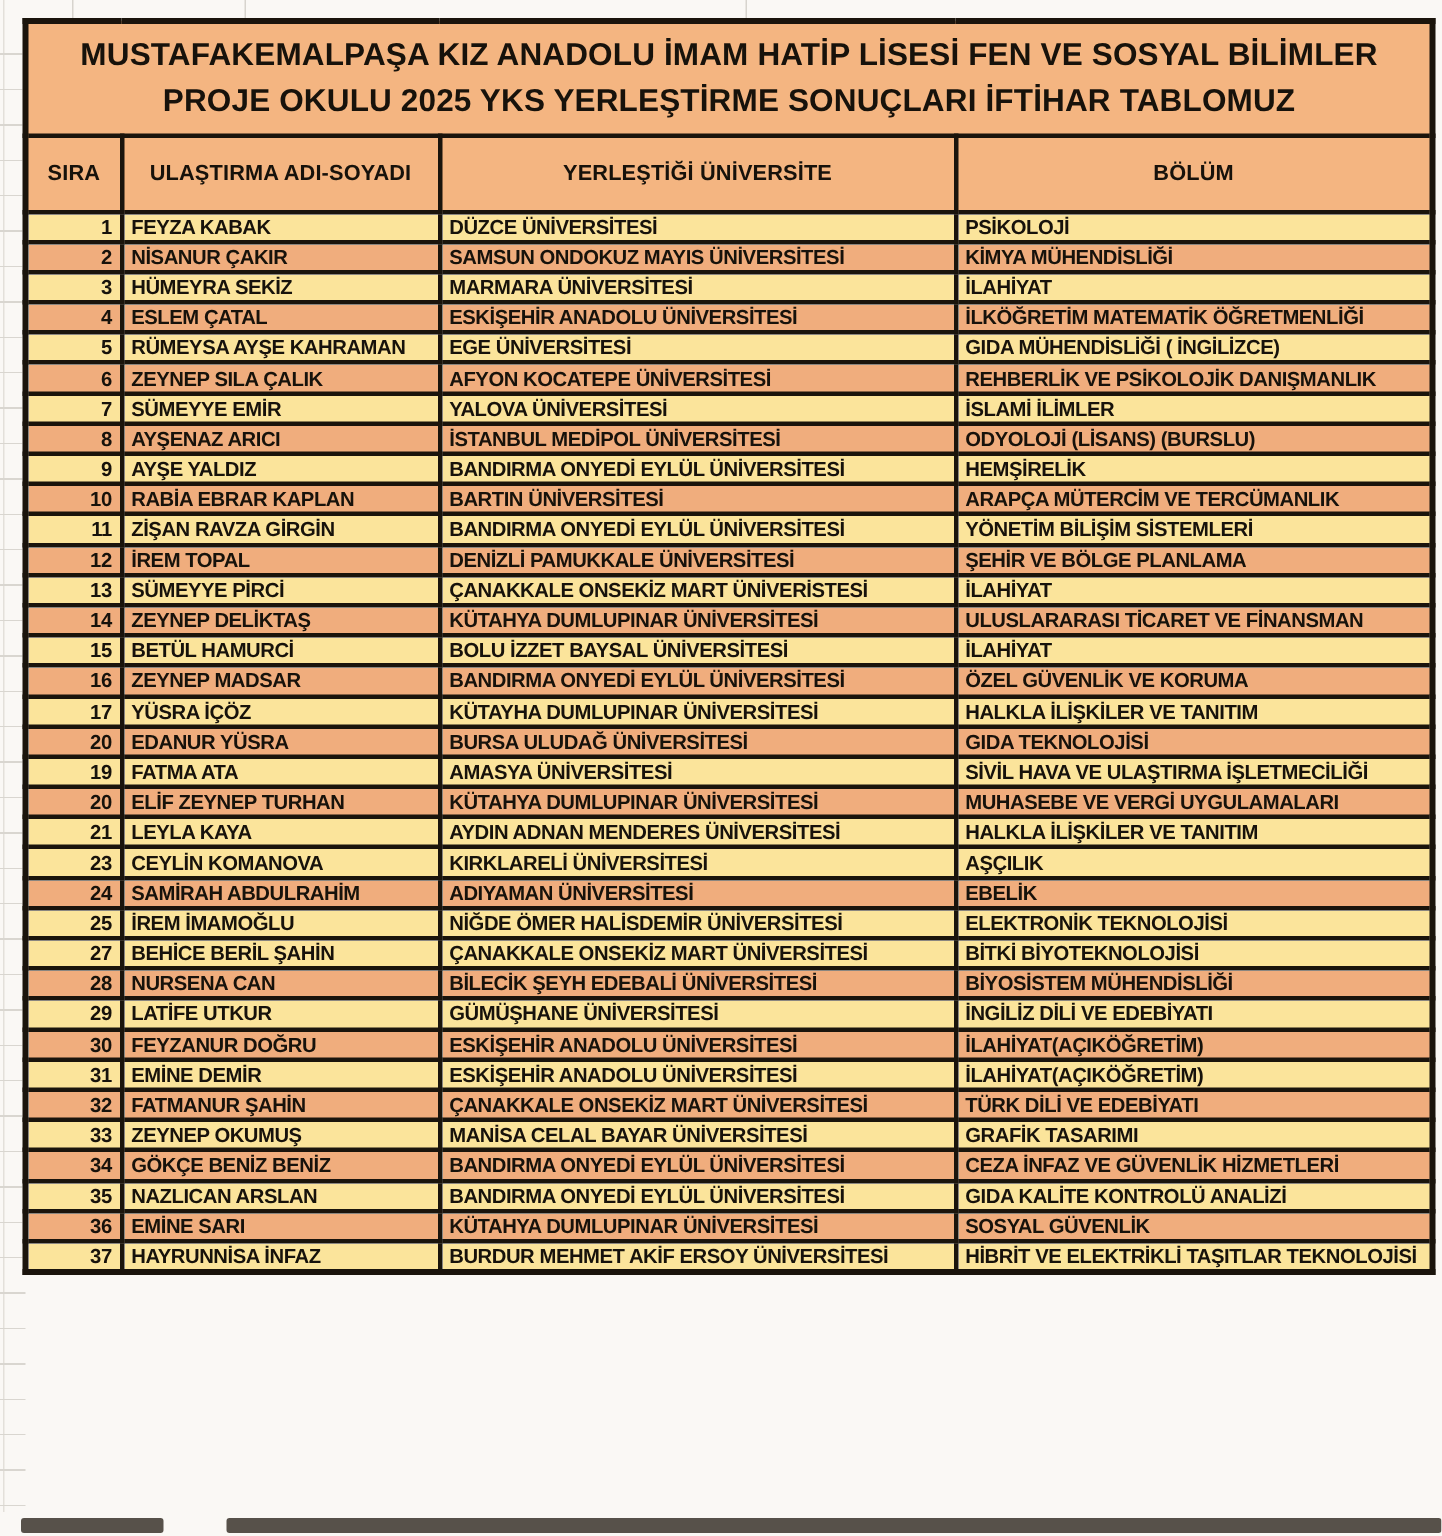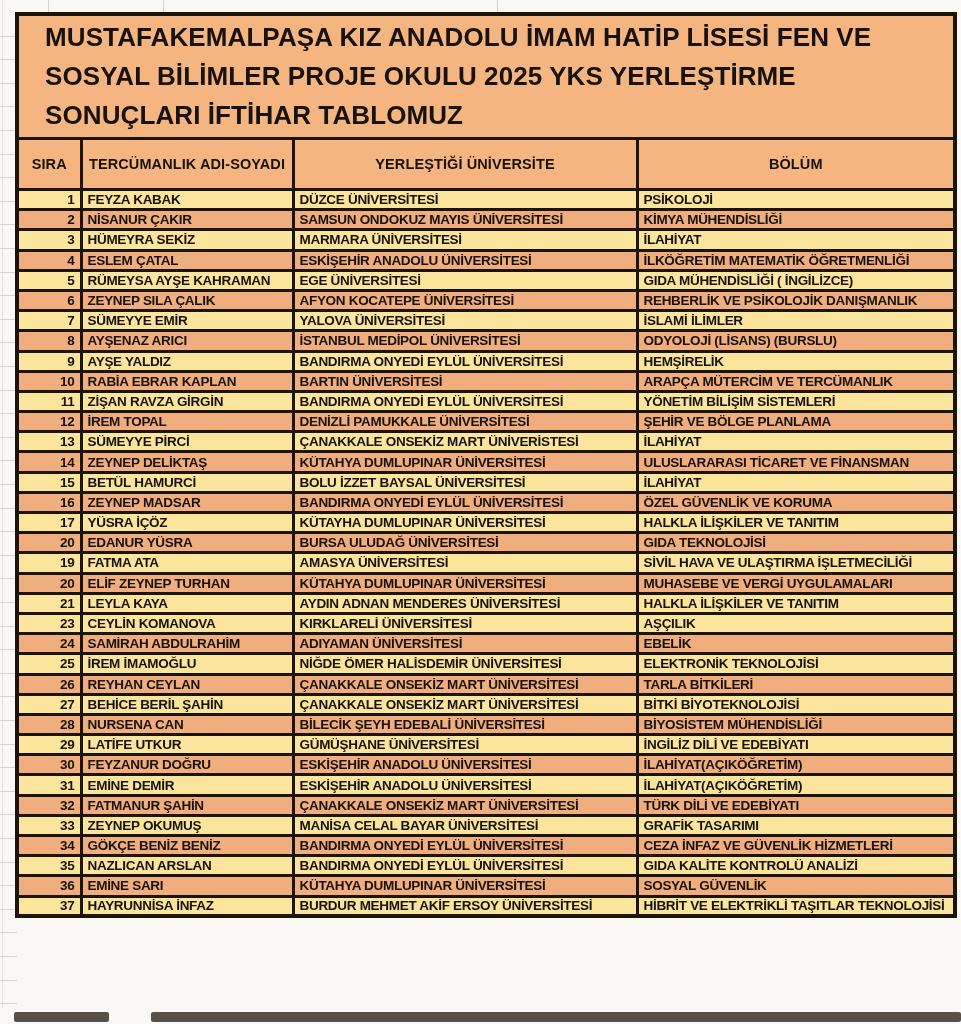--- a/index.html
+++ b/index.html
@@ -29,22 +29,22 @@
     background:#faf8f5;
   }
   table.results, table.results td, table.results th {
     border:3px solid #1a140c;
   }
   table.results { border-width:4px; }
 
   td.title-cell {
     height:76px;
     background:var(--header-orange, #F4B581);
-    vertical-align:middle;
-    font-weight:bold; font-size:26px; line-height:1.5;
+    text-align:center; vertical-align:middle;
+    font-weight:bold; font-size:21px; line-height:1.5;
     letter-spacing:0.1px;
     padding:2px 26px;
   }
   tr.header-row th {
     height:43px;
     background:var(--header-orange, #F4B581);
     font-weight:bold; font-size:14.5px;
     text-align:center; vertical-align:middle;
     letter-spacing:0.1px;
     padding:16px 2px;
@@ -86,21 +86,21 @@
       <col class="col-name">
       <col class="col-univ">
       <col class="col-dept">
   </colgroup>
   <tbody>
     <tr>
       <td class="title-cell" colspan="4">MUSTAFAKEMALPAŞA KIZ ANADOLU İMAM HATİP LİSESİ FEN VE SOSYAL BİLİMLER PROJE OKULU 2025 YKS YERLEŞTİRME SONUÇLARI İFTİHAR TABLOMUZ</td>
     </tr>
     <tr class="header-row">
       <th>SIRA</th>
-      <th>TERCÜMANLIK ADI-SOYADI</th>
+      <th>ULAŞTIRMA ADI-SOYADI</th>
       <th>YERLEŞTİĞİ  ÜNİVERSİTE</th>
       <th>BÖLÜM</th>
     </tr>
 
   <tr class="data-row odd">
     <td class="c-no">1</td>
     <td class="c-name">FEYZA KABAK</td>
     <td class="c-univ">DÜZCE ÜNİVERSİTESİ</td>
     <td class="c-dept">PSİKOLOJİ</td>
   </tr>
@@ -235,26 +235,20 @@
     <td class="c-name">SAMİRAH ABDULRAHİM</td>
     <td class="c-univ">ADIYAMAN ÜNİVERSİTESİ</td>
     <td class="c-dept">EBELİK</td>
   </tr>
       <tr class="data-row odd">
     <td class="c-no">25</td>
     <td class="c-name">İREM İMAMOĞLU</td>
     <td class="c-univ">NİĞDE ÖMER HALİSDEMİR ÜNİVERSİTESİ</td>
     <td class="c-dept">ELEKTRONİK TEKNOLOJİSİ</td>
   </tr>
-      <tr class="data-row even">
-    <td class="c-no">26</td>
-    <td class="c-name">REYHAN CEYLAN</td>
-    <td class="c-univ">ÇANAKKALE ONSEKİZ MART ÜNİVERSİTESİ</td>
-    <td class="c-dept">TARLA BİTKİLERİ</td>
-  </tr>
       <tr class="data-row odd">
     <td class="c-no">27</td>
     <td class="c-name">BEHİCE BERİL ŞAHİN</td>
     <td class="c-univ">ÇANAKKALE ONSEKİZ MART ÜNİVERSİTESİ</td>
     <td class="c-dept">BİTKİ BİYOTEKNOLOJİSİ</td>
   </tr>
       <tr class="data-row even">
     <td class="c-no">28</td>
     <td class="c-name">NURSENA CAN</td>
     <td class="c-univ">BİLECİK ŞEYH EDEBALİ ÜNİVERSİTESİ</td>

